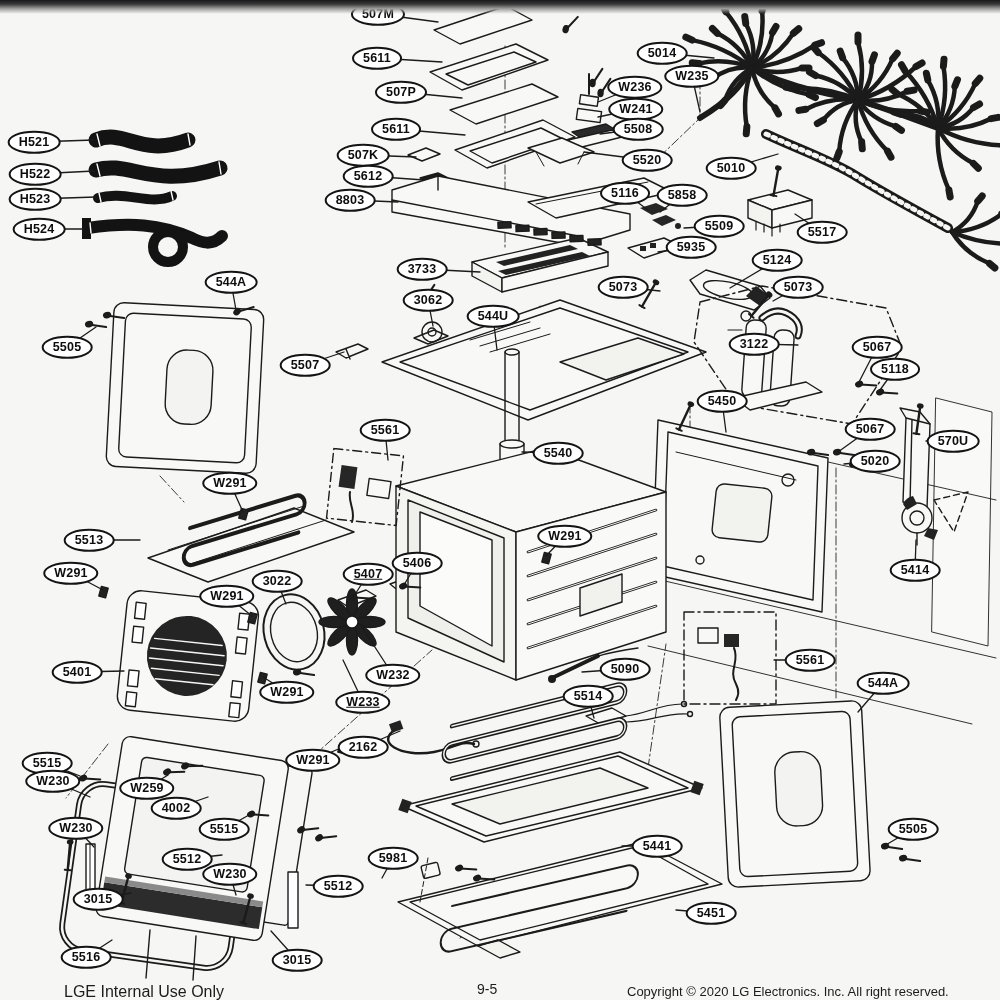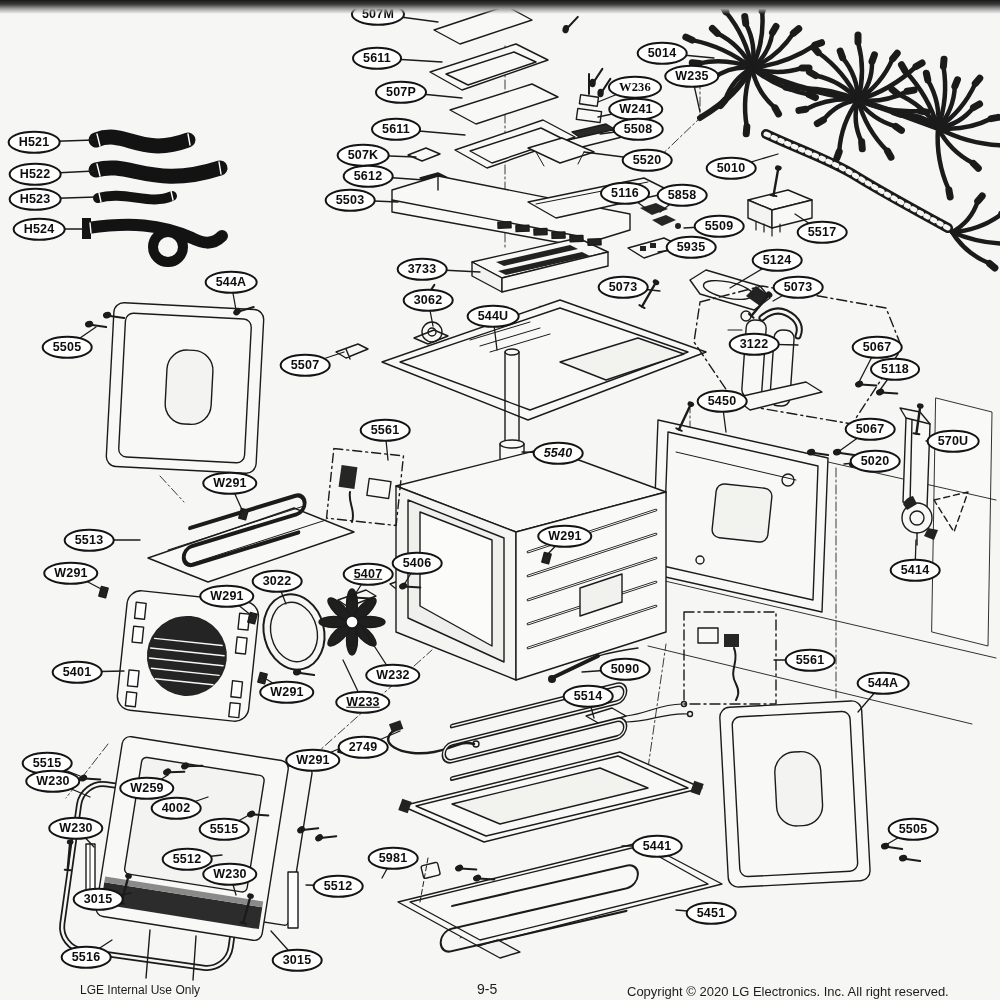--- a/index.html
+++ b/index.html
@@ -9,21 +9,21 @@
            background:linear-gradient(#191919 0%,#3a3a3a 30%,#9f9f9d 62%,rgba(246,246,244,0) 100%);}
   #art{position:absolute;left:0;top:0;z-index:1;}
   #labels{position:absolute;left:0;top:0;width:1000px;height:1000px;z-index:2;pointer-events:none;}
   .plabel{position:absolute;transform:translate(-50%,-50%);background:#fff;
           border:2px solid #141414;border-radius:50%;padding:3px 9px;
           font-weight:bold;font-size:12.5px;line-height:1;color:#0d0d0d;
           letter-spacing:.2px;white-space:nowrap;}
   #notes{position:absolute;left:37px;top:55px;z-index:2;font-weight:bold;
          font-size:13.5px;line-height:15.9px;color:#101010;letter-spacing:.2px;}
   .foot{position:absolute;z-index:2;color:#1c1c1c;}
-  #foot-left{left:80px;top:983px;font-size:12px;text-align:center;}
+  #foot-left{left:64px;top:983px;font-size:16px;text-align:center;}
   #foot-page{left:477px;top:981px;font-size:14px;}
   #foot-right{left:627px;top:984px;font-size:13px;}
 </style>
 </head>
 <body>
 
 <div id="stage">
   <div id="topedge"></div>
 
 
@@ -529,27 +529,27 @@
       </g>
   </svg>
 
   <div id="labels">
       <div class="plabel" style="left: 378px; top: 14px;">507M</div>
       <div class="plabel" style="left: 377px; top: 58px;">5611</div>
       <div class="plabel" style="left: 401px; top: 92px;">507P</div>
       <div class="plabel" style="left: 396px; top: 129px;">5611</div>
       <div class="plabel" style="left: 363px; top: 155px;">507K</div>
       <div class="plabel" style="left: 368px; top: 176px;">5612</div>
-      <div class="plabel" style="left: 350px; top: 200px;">5503</div>
+      <div class="plabel" style="left: 350px; top: 200px;">8803</div>
       <div class="plabel" style="left: 422px; top: 269px;">3733</div>
       <div class="plabel" style="left: 428px; top: 300px;">3062</div>
       <div class="plabel" style="left: 493px; top: 316px;">544U</div>
       <div class="plabel" style="left: 662px; top: 53px;">5014</div>
       <div class="plabel" style="left: 692px; top: 76px;">W235</div>
-      <div class="plabel" style="left: 635px; top: 87px; font-family: Liberation Serif, serif;">W236</div>
+      <div class="plabel" style="left: 635px; top: 87px;">W236</div>
       <div class="plabel" style="left: 636px; top: 109px;">W241</div>
       <div class="plabel" style="left: 638px; top: 129px;">5508</div>
       <div class="plabel" style="left: 647px; top: 160px;">5520</div>
       <div class="plabel" style="left: 731px; top: 168px;">5010</div>
       <div class="plabel" style="left: 625px; top: 193px;">5116</div>
       <div class="plabel" style="left: 682px; top: 195px;">5858</div>
       <div class="plabel" style="left: 719px; top: 226px;">5509</div>
       <div class="plabel" style="left: 691px; top: 247px;">5935</div>
       <div class="plabel" style="left: 822px; top: 232px;">5517</div>
       <div class="plabel" style="left: 777px; top: 260px;">5124</div>
@@ -560,38 +560,38 @@
       <div class="plabel" style="left: 895px; top: 369px;">5118</div>
       <div class="plabel" style="left: 722px; top: 401px;">5450</div>
       <div class="plabel" style="left: 870px; top: 429px;">5067</div>
       <div class="plabel" style="left: 875px; top: 461px;">5020</div>
       <div class="plabel" style="left: 953px; top: 441px;">570U</div>
       <div class="plabel" style="left: 915px; top: 570px;">5414</div>
       <div class="plabel" style="left: 231px; top: 282px;">544A</div>
       <div class="plabel" style="left: 67px; top: 347px;">5505</div>
       <div class="plabel" style="left: 305px; top: 365px;">5507</div>
       <div class="plabel" style="left: 385px; top: 430px;">5561</div>
-      <div class="plabel" style="left: 558px; top: 453px; font-style: italic;">5540</div>
+      <div class="plabel" style="left: 558px; top: 453px;">5540</div>
       <div class="plabel" style="left: 230px; top: 483px;">W291</div>
       <div class="plabel" style="left: 89px; top: 540px;">5513</div>
       <div class="plabel" style="left: 71px; top: 573px;">W291</div>
       <div class="plabel" style="left: 277px; top: 581px;">3022</div>
       <div class="plabel" style="left: 227px; top: 596px;">W291</div>
       <div class="plabel" style="left: 368px; top: 574px; text-decoration: underline;">5407</div>
       <div class="plabel" style="left: 417px; top: 563px;">5406</div>
       <div class="plabel" style="left: 565px; top: 536px;">W291</div>
       <div class="plabel" style="left: 77px; top: 672px;">5401</div>
       <div class="plabel" style="left: 287px; top: 692px;">W291</div>
       <div class="plabel" style="left: 363px; top: 702px; text-decoration: underline;">W233</div>
       <div class="plabel" style="left: 393px; top: 675px;">W232</div>
       <div class="plabel" style="left: 625px; top: 669px;">5090</div>
       <div class="plabel" style="left: 810px; top: 660px;">5561</div>
       <div class="plabel" style="left: 588px; top: 696px;">5514</div>
       <div class="plabel" style="left: 883px; top: 683px;">544A</div>
-      <div class="plabel" style="left: 363px; top: 747px;">2749</div>
+      <div class="plabel" style="left: 363px; top: 747px;">2162</div>
       <div class="plabel" style="left: 313px; top: 760px;">W291</div>
       <div class="plabel" style="left: 47px; top: 763px;">5515</div>
       <div class="plabel" style="left: 53px; top: 781px;">W230</div>
       <div class="plabel" style="left: 147px; top: 788px;">W259</div>
       <div class="plabel" style="left: 176px; top: 808px;">4002</div>
       <div class="plabel" style="left: 224px; top: 829px;">5515</div>
       <div class="plabel" style="left: 76px; top: 828px;">W230</div>
       <div class="plabel" style="left: 187px; top: 859px;">5512</div>
       <div class="plabel" style="left: 230px; top: 874px;">W230</div>
       <div class="plabel" style="left: 98px; top: 899px;">3015</div>

